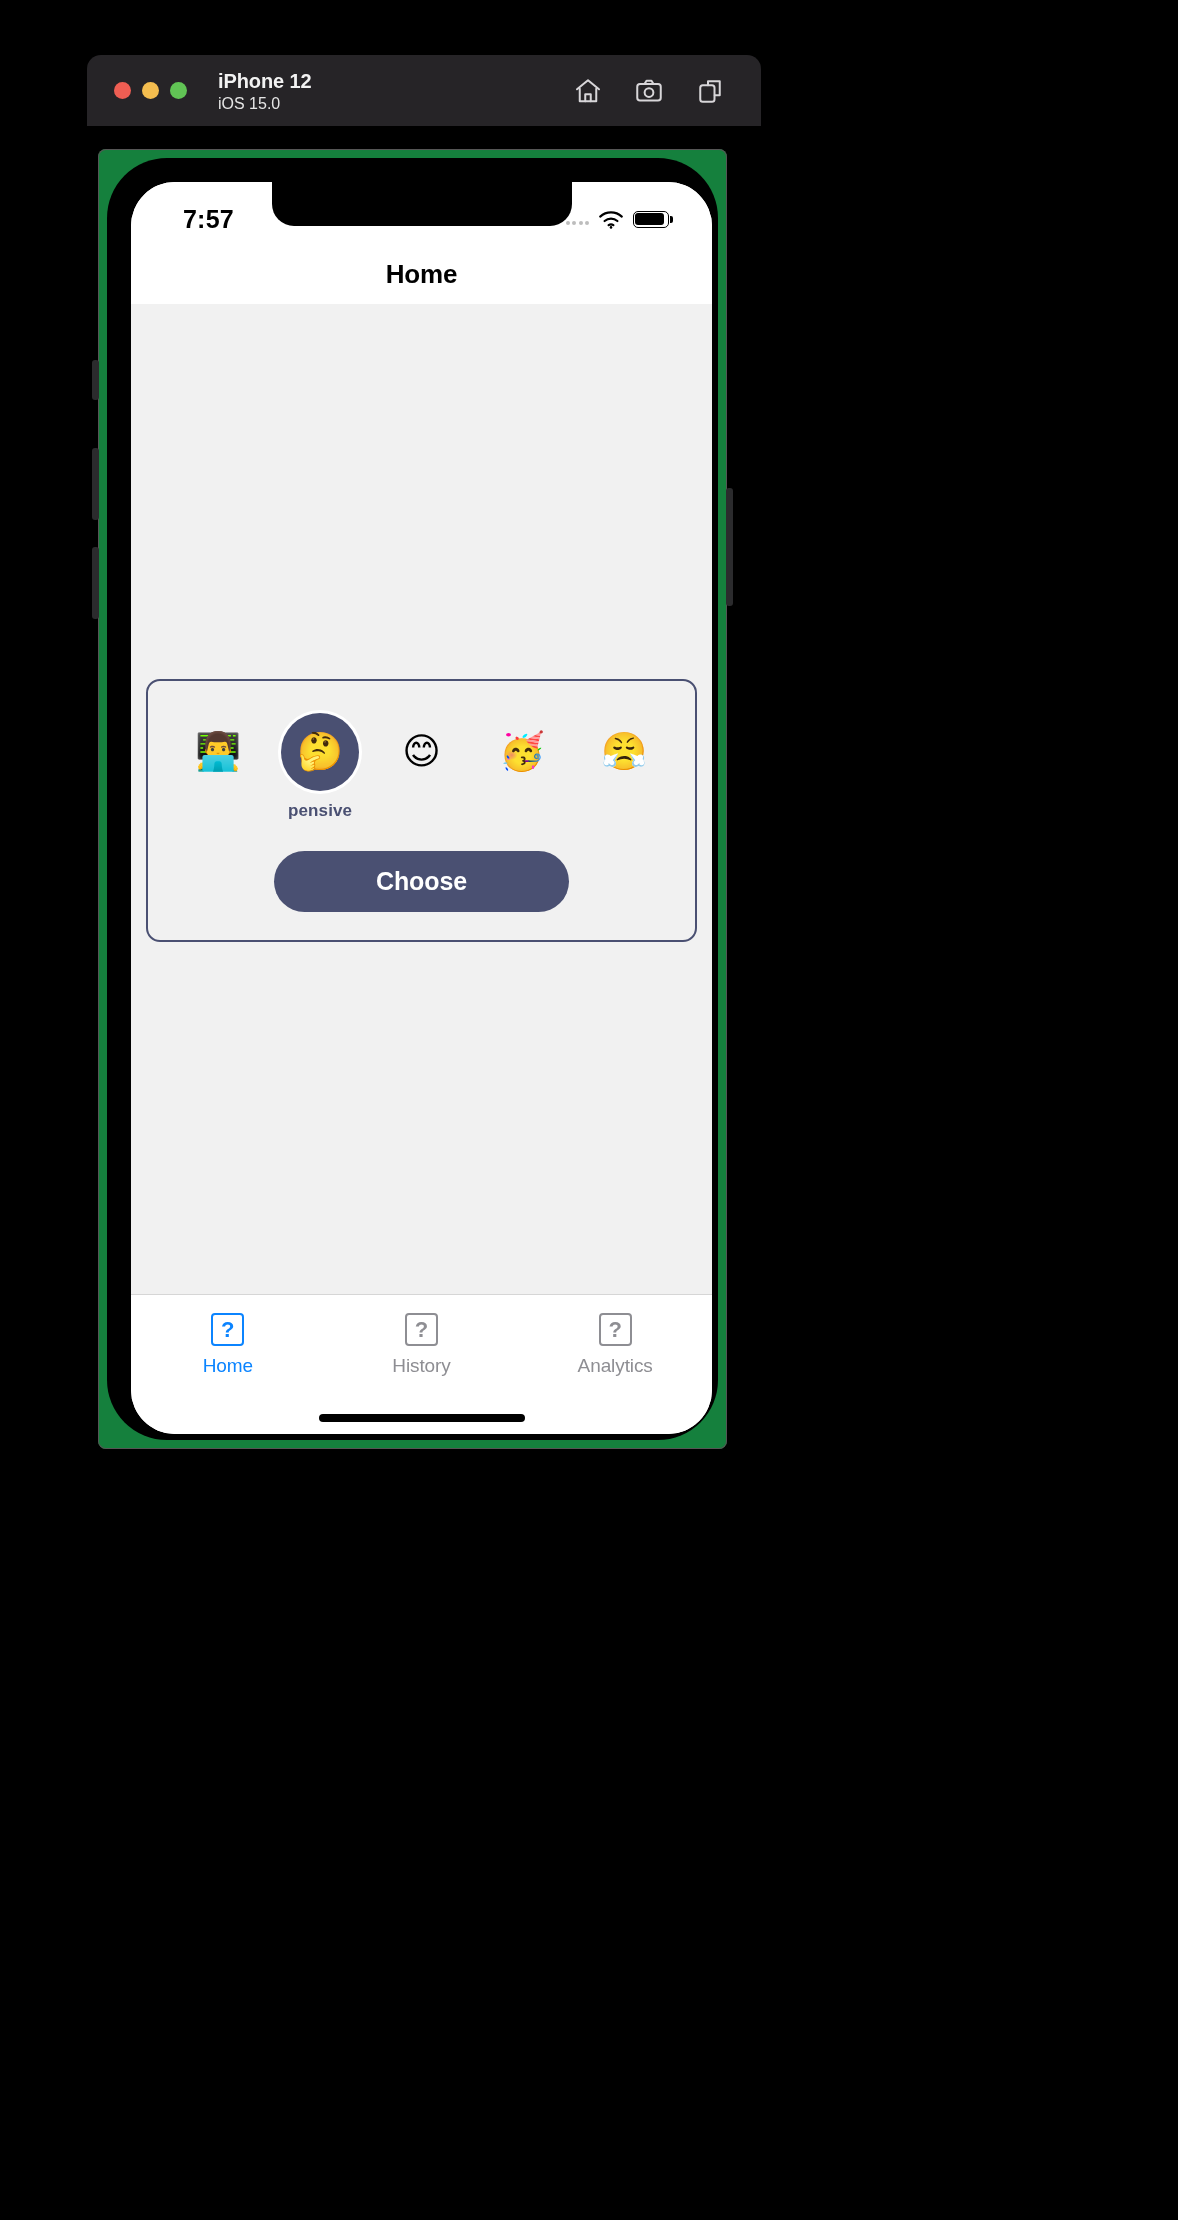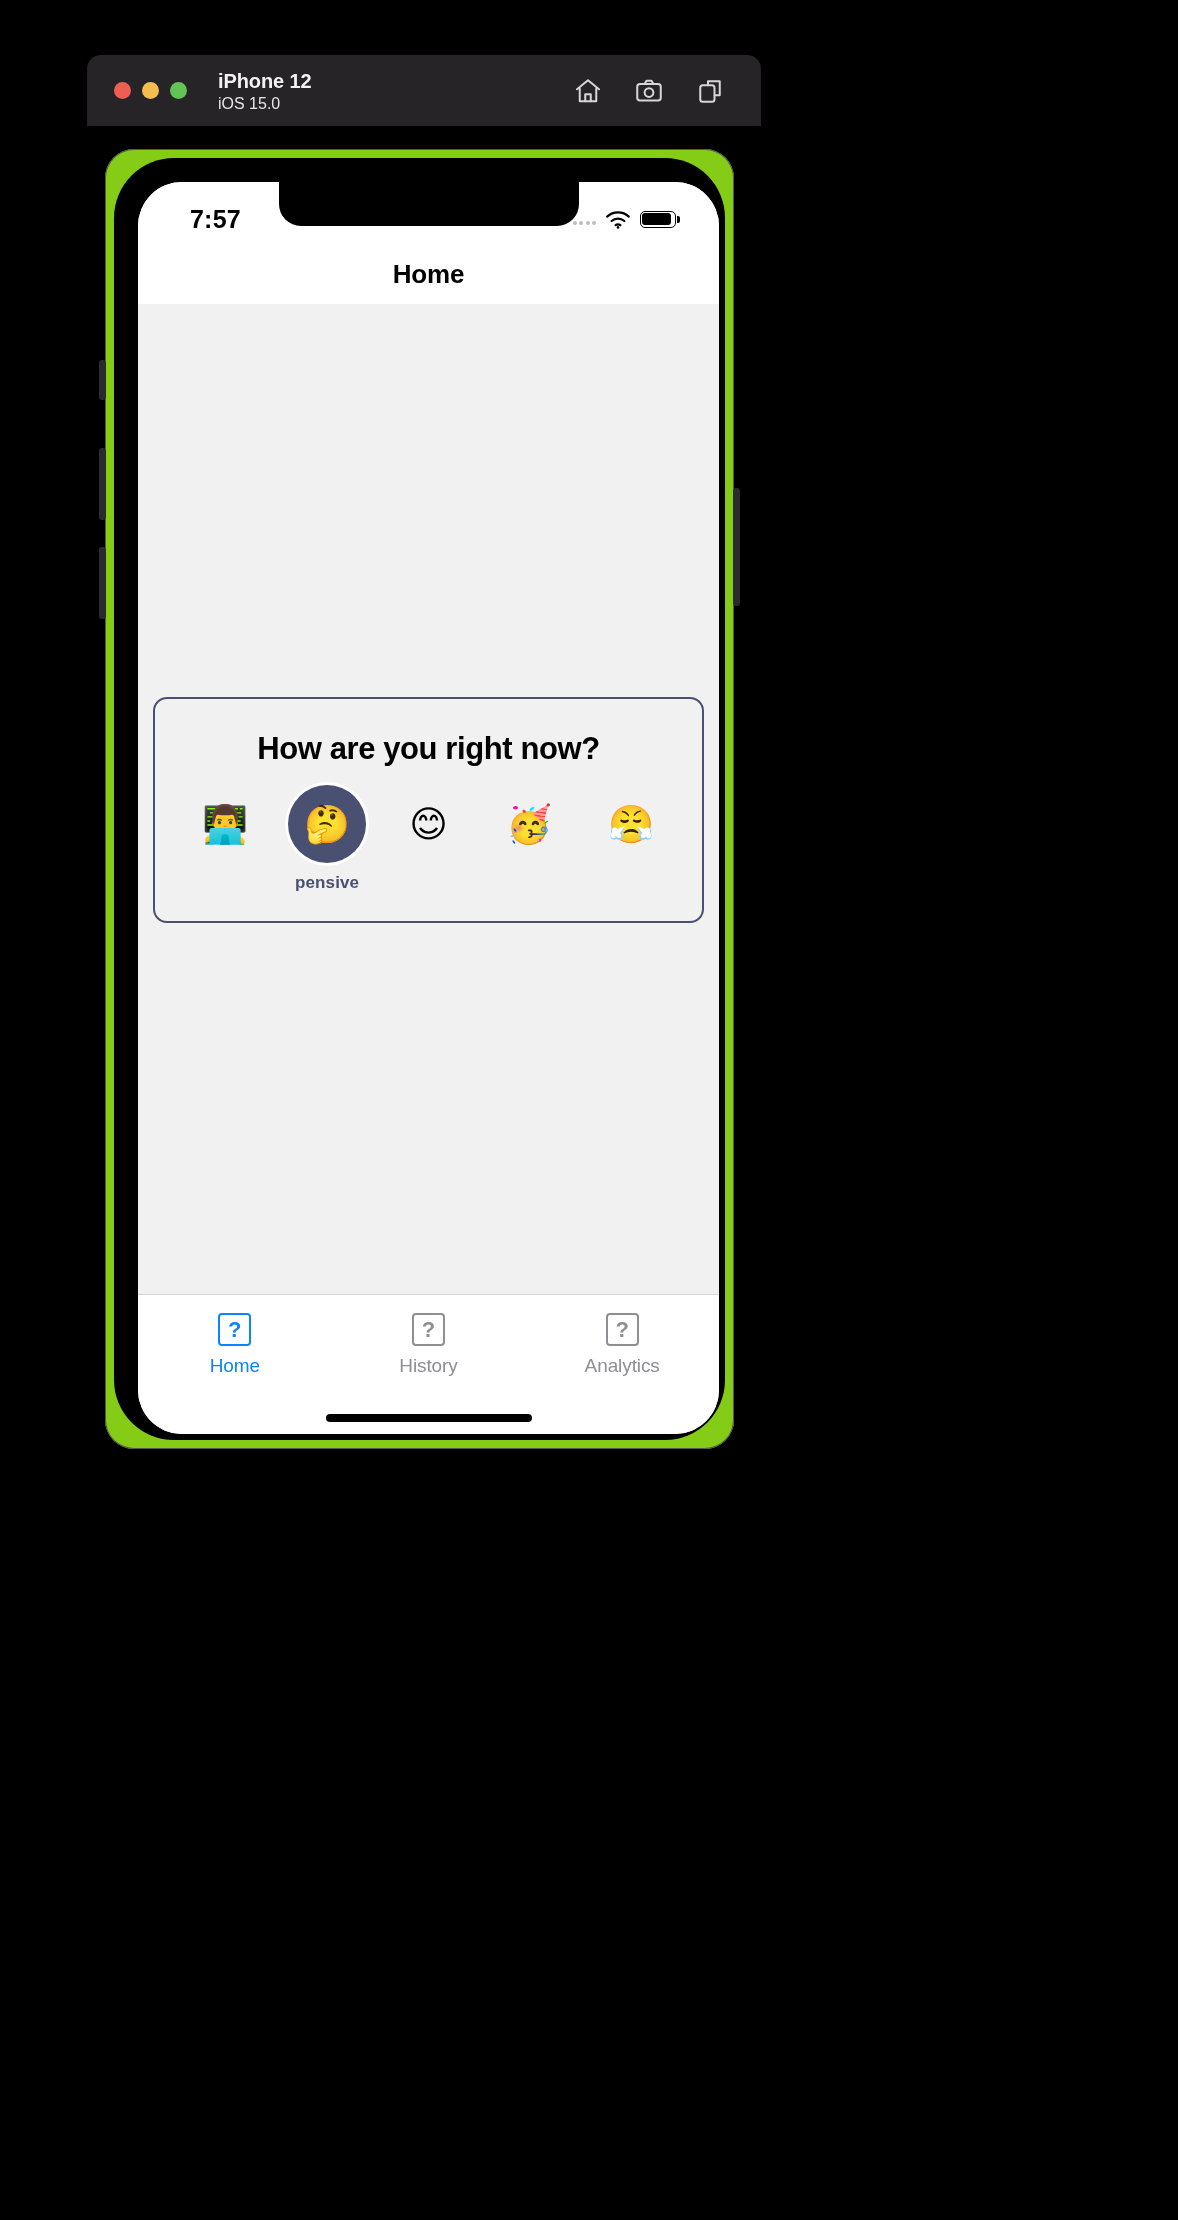--- a/index.html
+++ b/index.html
@@ -31,24 +31,24 @@
   .win-title { color: #F2F2F2; font-size: 20px; font-weight: bold; line-height: 24px; letter-spacing: -0.1px; }
   .win-sub { color: #e5e5e5; font-size: 16px; font-weight: normal; line-height: 19px; margin-top: 1px; }
 
   .win-tools { margin-left: auto; margin-right: 36px; display: flex; align-items: center; gap: 31px; }
   .tool-ico { width: 30px; height: 30px; display: block; }
   .tool-ico svg { display: block; width: 30px; height: 30px; }
 
   
   .device {
     position: absolute;
-    left: 105px; top: 149px;
+    left: 98px; top: 149px;
     width: 629px; height: 1300px;
-    background: #84cc16;
-    border-radius: 29px;
+    background: #15803d;
+    border-radius: 8px;
     box-shadow: inset 0 0 0 1px #555;
   }
   .device-inner {
     position: absolute; left: 9px; top: 9px;
     width: 611px; height: 1282px;
     background: #000;
     border-radius: 60px;
   }
   
   .btn-side { position: absolute; background: #2B2B2D; border-radius: 3px; }
@@ -260,21 +260,20 @@
             </span>
           </div>
         </div>
 
         <div class="navbar">
           <div class="nav-title">Home</div>
         </div>
 
         <div class="content">
           <div class="card">
-            <div class="card-title">How are you right now?</div>
 
             <div class="emoji-row">
               <div class="emoji-cell">
                 <div class="emoji-bubble">👨‍💻</div>
                 <div class="emoji-label"></div>
               </div>
               <div class="emoji-cell">
                 <div class="emoji-bubble selected">🤔</div>
                 <div class="emoji-label">pensive</div>
               </div>
@@ -285,20 +284,21 @@
               <div class="emoji-cell">
                 <div class="emoji-bubble">🥳</div>
                 <div class="emoji-label"></div>
               </div>
               <div class="emoji-cell">
                 <div class="emoji-bubble">😤</div>
                 <div class="emoji-label"></div>
               </div>
             </div>
 
+            <button class="choose-btn">Choose</button>
           </div>
         </div>
 
         <div class="tabbar">
           <div class="tab active">
             <div class="tab-ico">?</div>
             <div class="tab-label">Home</div>
           </div>
           <div class="tab">
             <div class="tab-ico">?</div>

